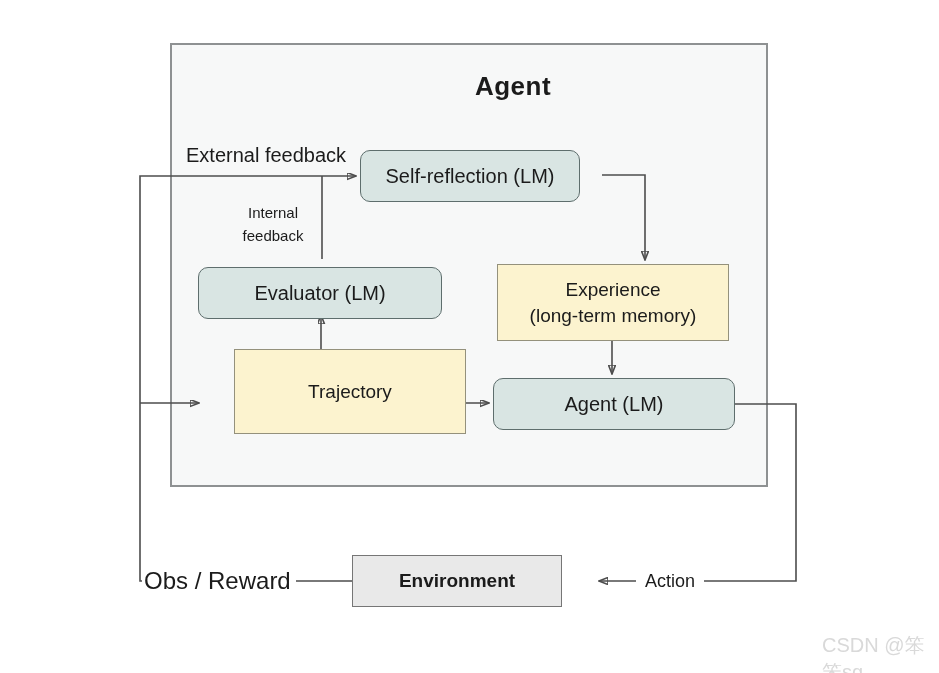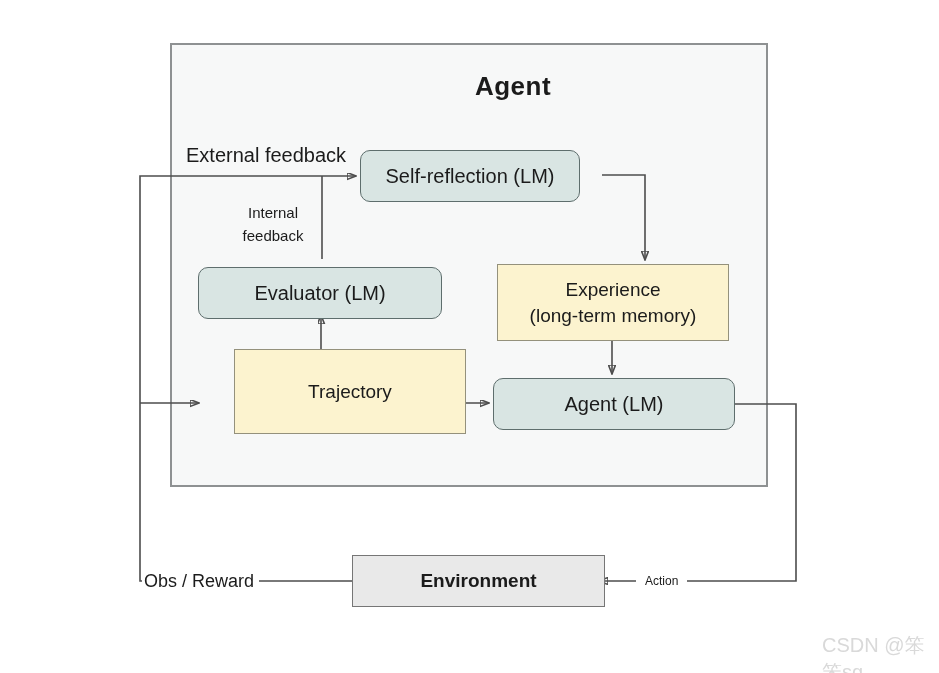--- a/index.html
+++ b/index.html
@@ -45,31 +45,31 @@
   .node.environment{
     background:var(--environment-fill);border:1.6px solid var(--environment-border);
     font-size:19px;font-weight:bold;
   }
 
   #node-self-reflection{left:360px;top:150px;width:220px;height:52px;}
   #node-evaluator{left:198px;top:267px;width:244px;height:52px;text-align:right;}
   #node-experience{left:497px;top:264px;width:232px;height:77px;}
   #node-trajectory{left:203px;top:349px;width:232px;height:85px;margin-left:31px;}
   #node-actor{left:493px;top:378px;width:242px;height:52px;}
-  #node-environment{left:352px;top:555px;width:253px;height:52px;}
+  #node-environment{left:352px;top:555px;width:210px;height:52px;}
 
   .edge-label{position:absolute;z-index:4;white-space:nowrap;}
   #label-external-feedback{left:186px;top:144px;font-size:20px;}
   #label-internal-feedback{left:228px;top:201px;width:90px;text-align:center;
     font-size:15px;line-height:23px;}
   #label-reflective-text{left:654px;top:193px;width:100px;text-align:center;
     font-size:15px;line-height:24px;}
-  #label-obs-reward{left:142px;top:570px;font-size:18px;background:#ffffff;
+  #label-obs-reward{left:142px;top:570px;font-size:24px;background:#ffffff;
     padding:0 5px 0 2px;line-height:22px;}
-  #label-action{left:636px;top:570px;font-size:12px;background:#ffffff;
+  #label-action{left:636px;top:570px;font-size:18px;background:#ffffff;
     padding:0 9px;line-height:22px;}
 
   .watermark{
     position:absolute;left:822px;top:632px;font-size:20px;
     color:var(--watermark-color);z-index:5;
   }
 </style>
 </head>
 <body>
 

